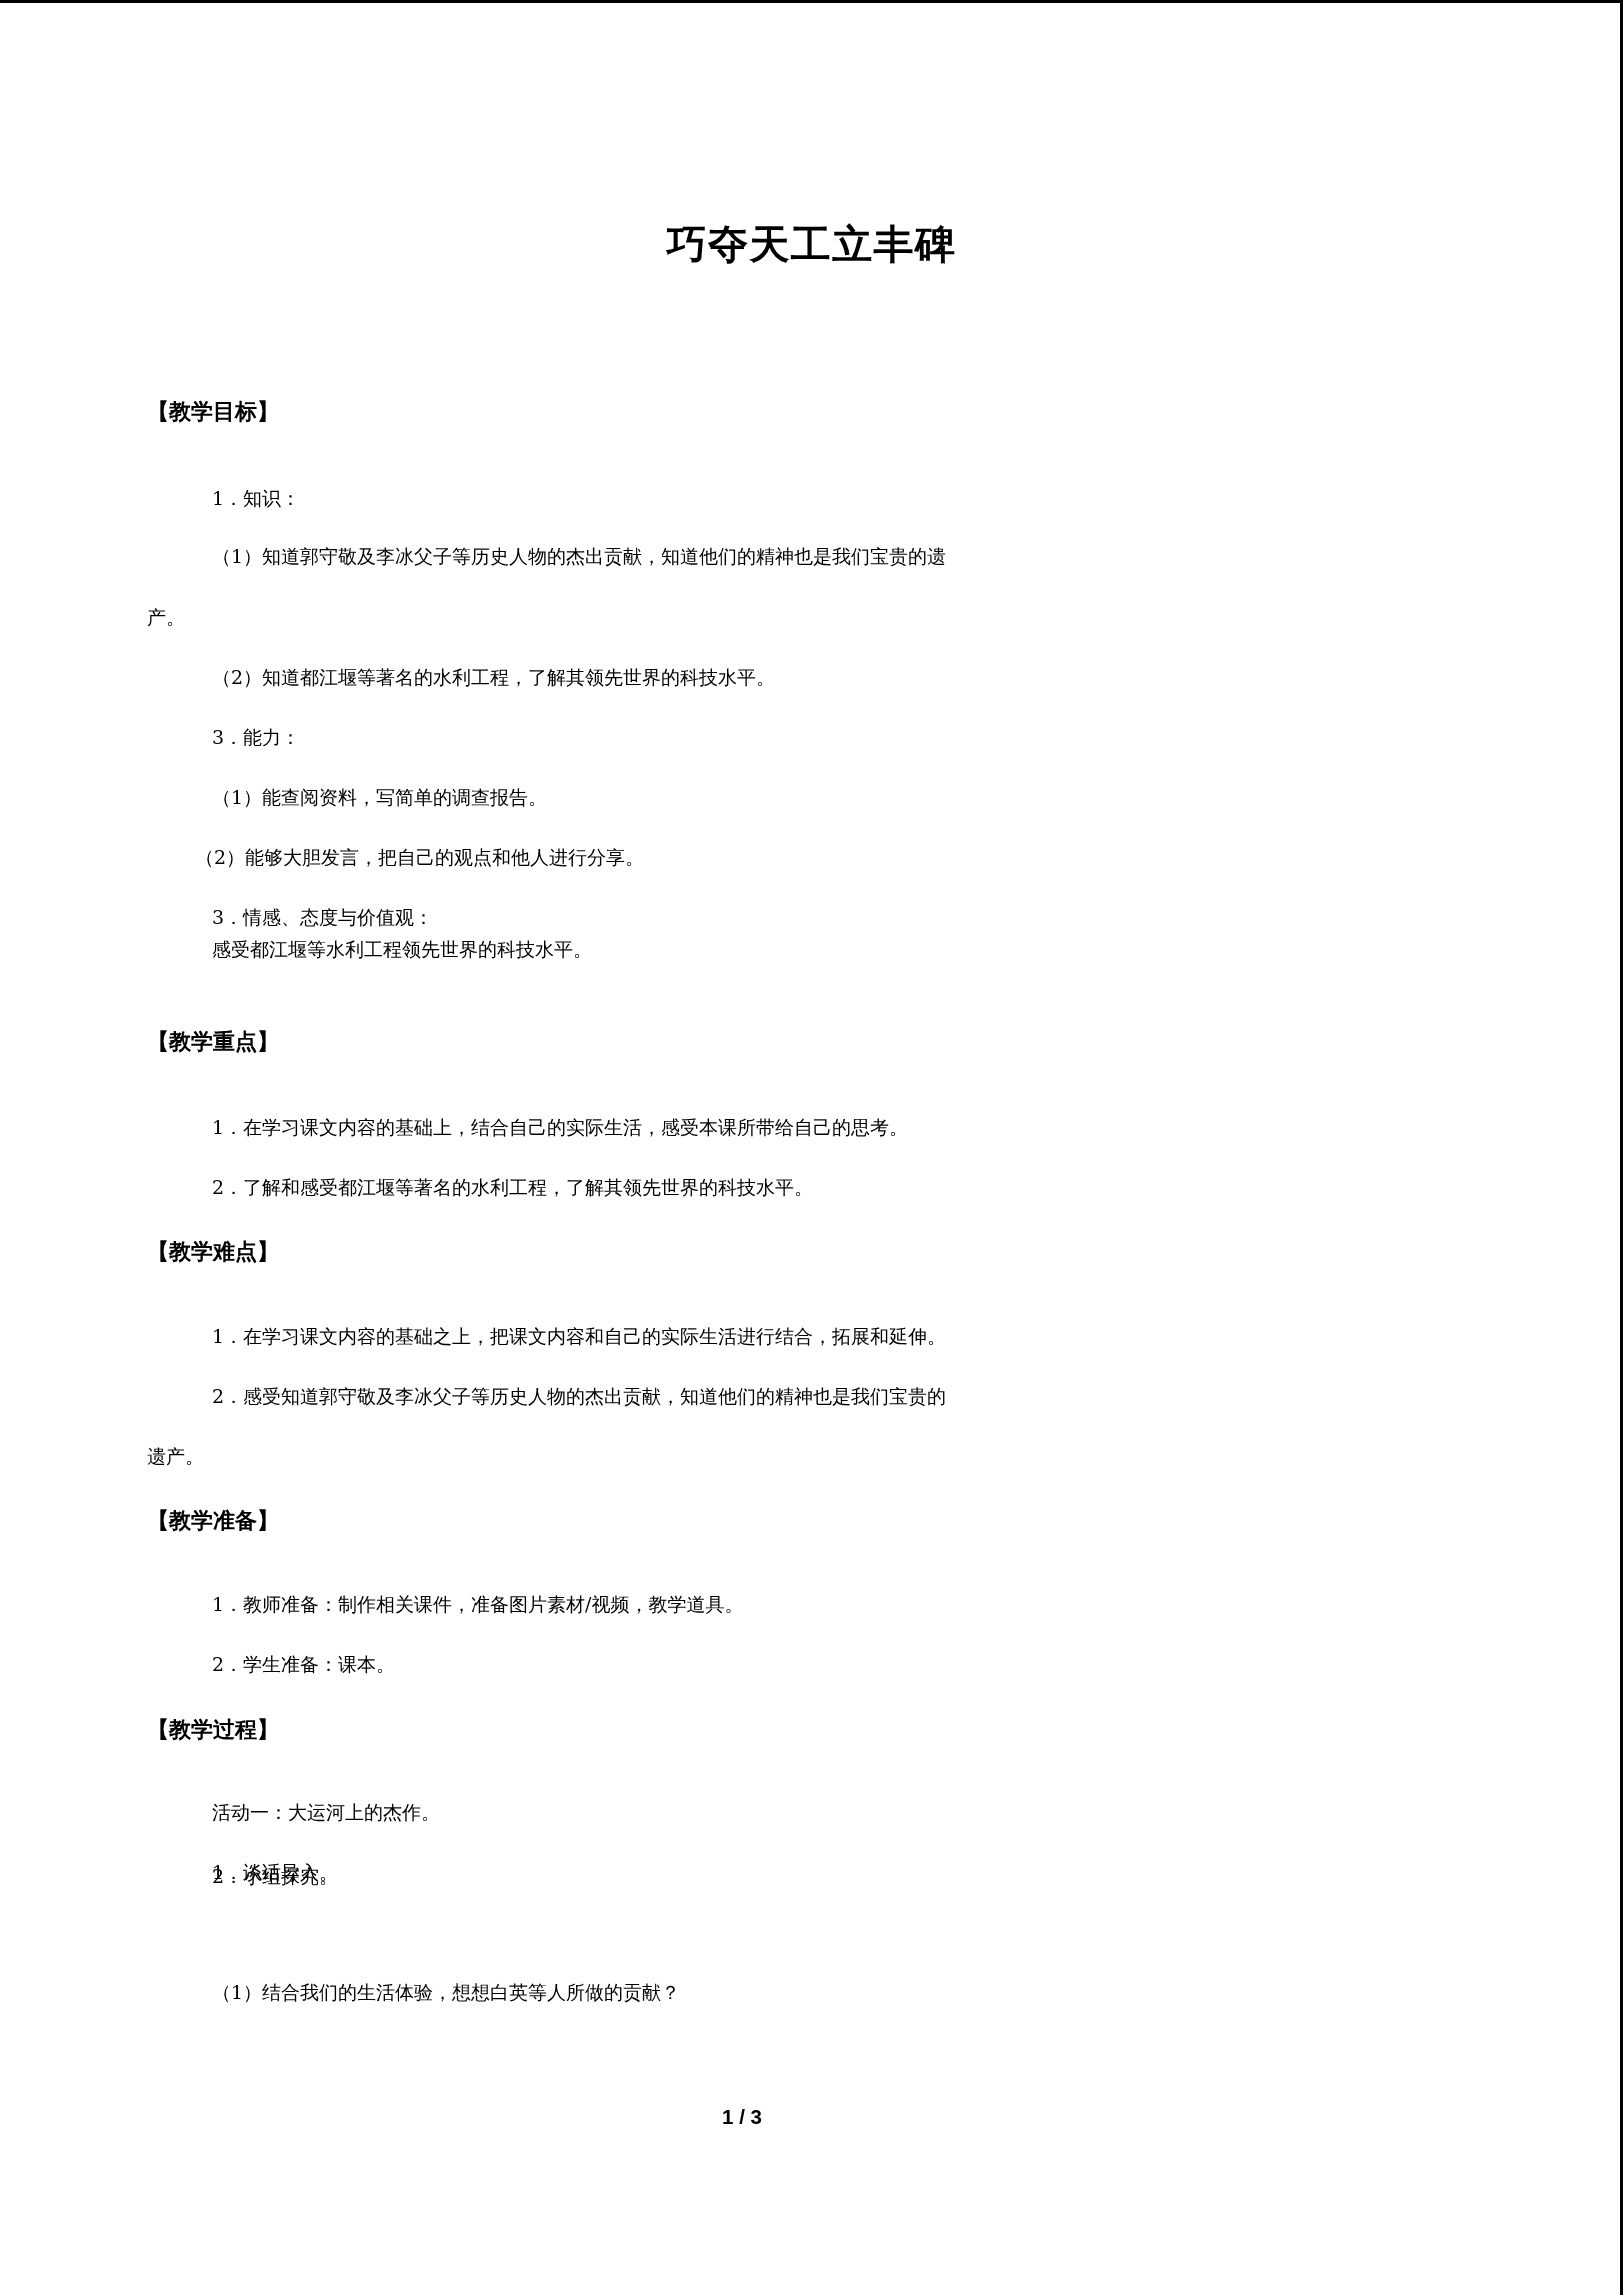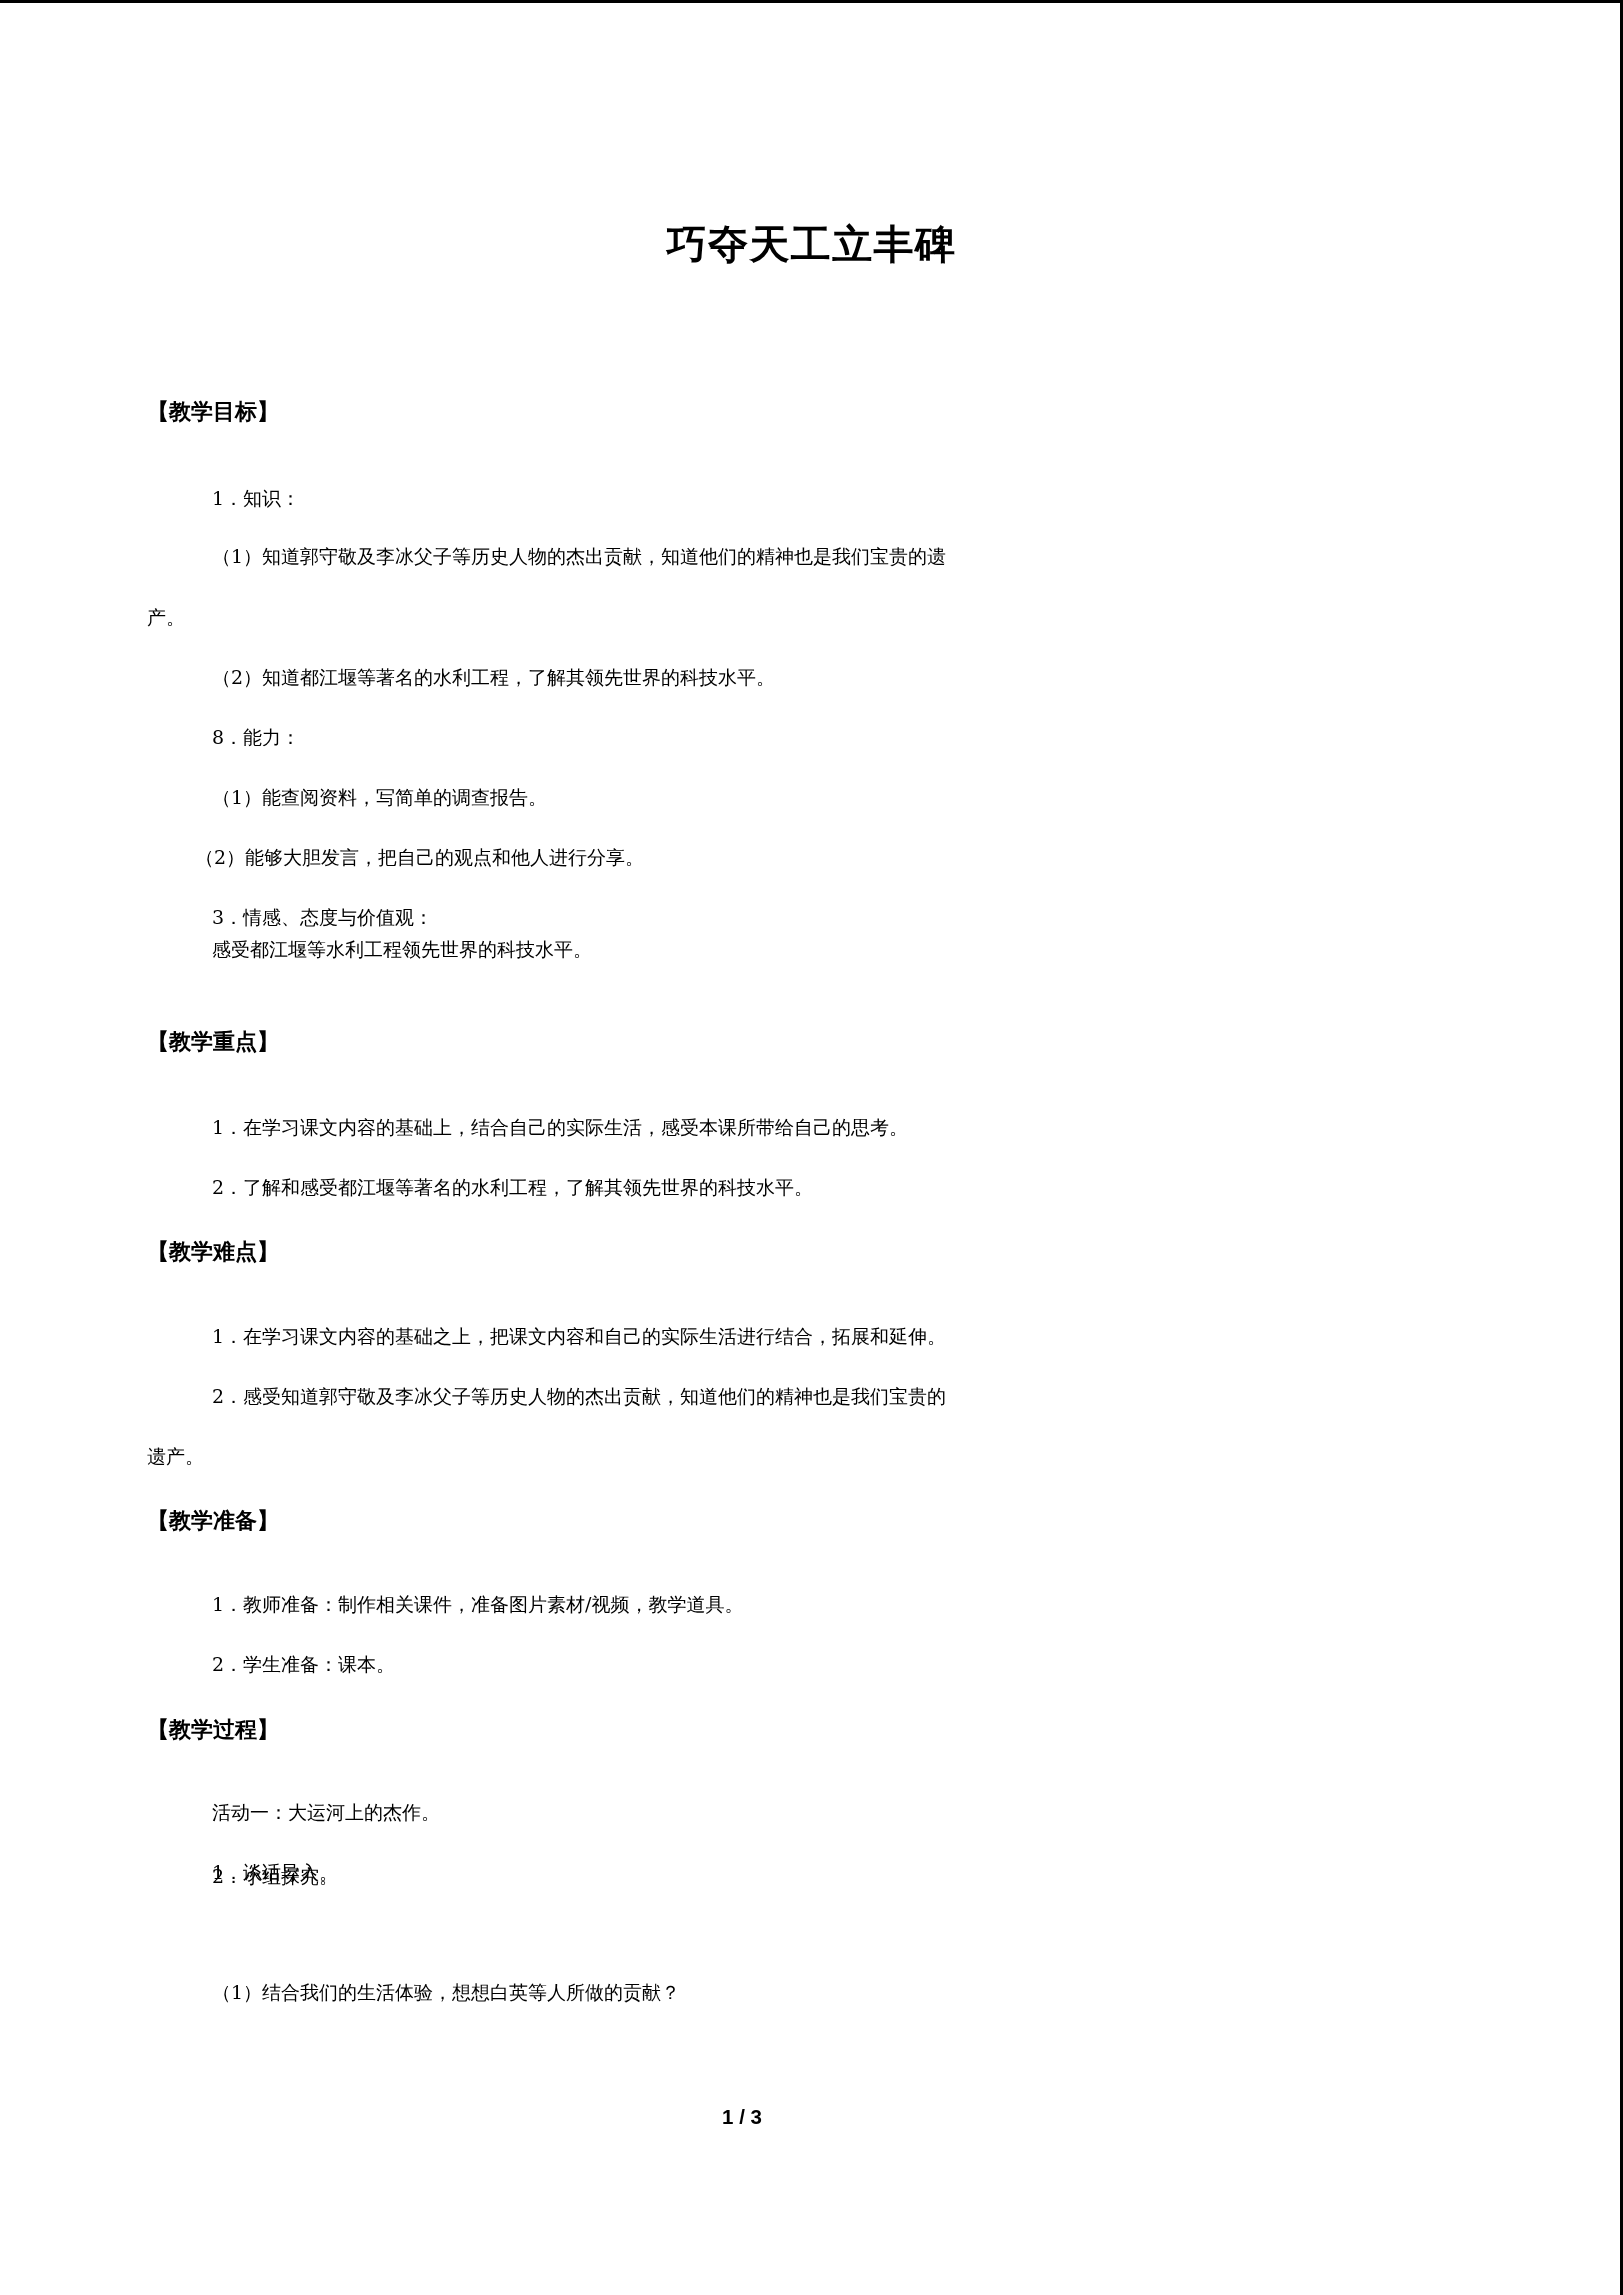--- a/index.html
+++ b/index.html
@@ -28,21 +28,21 @@
 <div class="page">
   <div class="title">巧夺天工立丰碑</div>
 
   <div class="content">
 
     <div class="heading" style="top:397px">【教学目标】</div>
     <div class="line ind" style="top:489px">1．知识：</div>
     <div class="line" style="top:547px;left:65px">（1）知道郭守敬及李冰父子等历史人物的杰出贡献，知道他们的精神也是我们宝贵的遗</div>
     <div class="line flush" style="top:608px">产。</div>
     <div class="line" style="top:668px;left:65px">（2）知道都江堰等著名的水利工程，了解其领先世界的科技水平。</div>
-    <div class="line ind" style="top:728px">8．能力：</div>
+    <div class="line ind" style="top:728px">3．能力：</div>
     <div class="line" style="top:788px;left:65px">（1）能查阅资料，写简单的调查报告。</div>
     <div class="line" style="top:848px;left:48px">（2）能够大胆发言，把自己的观点和他人进行分享。</div>
     <div class="line ind" style="top:908px">3．情感、态度与价值观：</div>
     <div class="line ind" style="top:940px">感受都江堰等水利工程领先世界的科技水平。</div>
 
     <div class="heading" style="top:1027px">【教学重点】</div>
     <div class="line ind" style="top:1118px">1．在学习课文内容的基础上，结合自己的实际生活，感受本课所带给自己的思考。</div>
     <div class="line ind" style="top:1178px">2．了解和感受都江堰等著名的水利工程，了解其领先世界的科技水平。</div>
 
     <div class="heading" style="top:1237px">【教学难点】</div>

